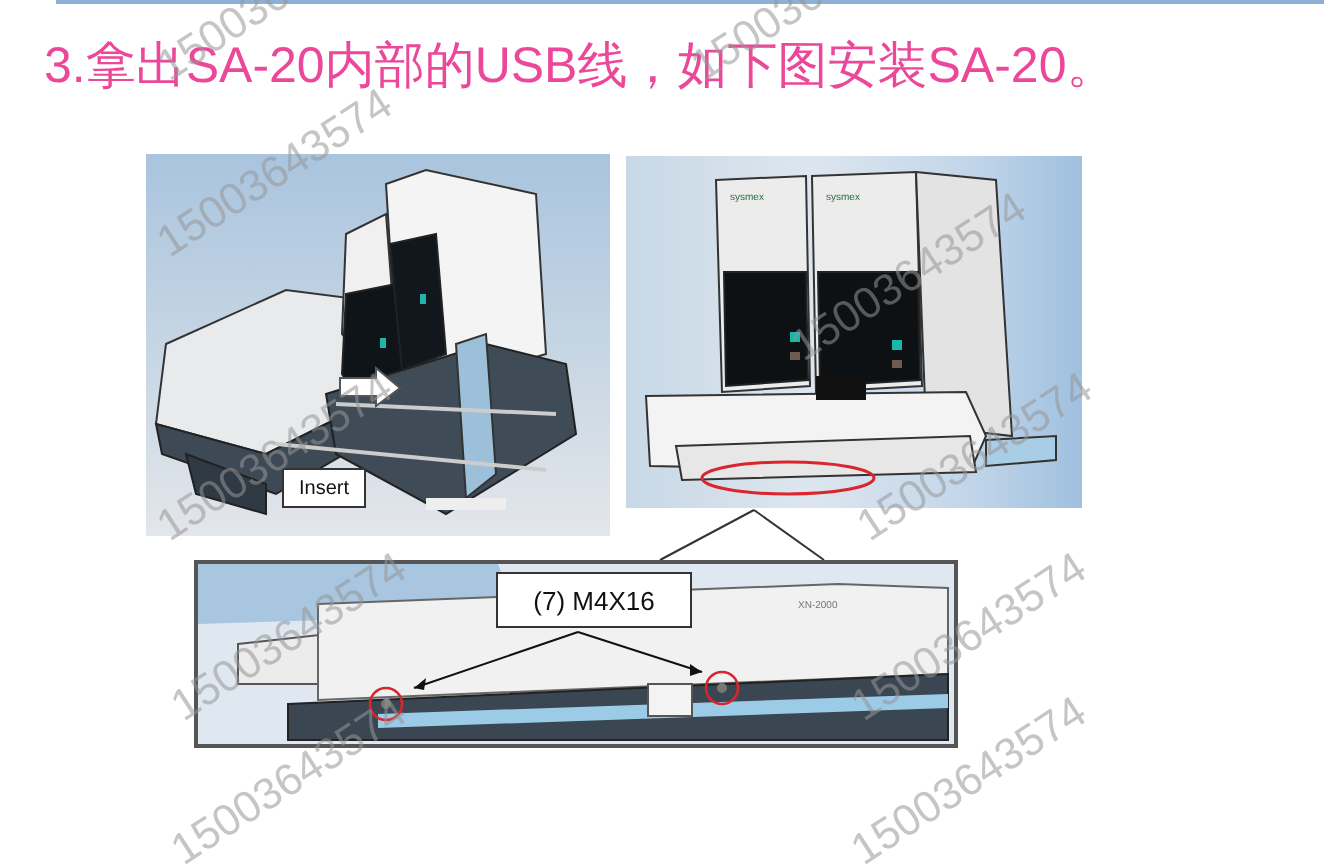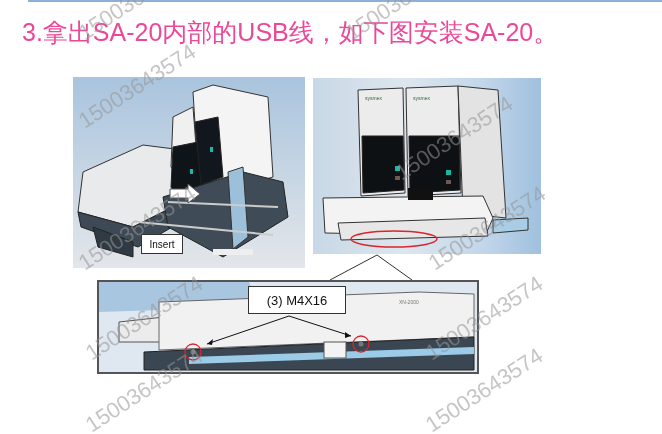--- a/index.html
+++ b/index.html
@@ -87,21 +87,21 @@
     <text x="300" y="22" font-size="5" fill="#777">XN-2000</text>
     <circle cx="94" cy="70" r="8" fill="none" stroke="#d9252b" stroke-width="1.3"></circle>
     <circle cx="262" cy="62" r="8" fill="none" stroke="#d9252b" stroke-width="1.3"></circle>
     <circle cx="94" cy="70" r="2.5" fill="#777"></circle>
     <circle cx="262" cy="62" r="2.5" fill="#777"></circle>
     <line x1="190" y1="34" x2="108" y2="62" stroke="#111" stroke-width="1"></line>
     <line x1="190" y1="34" x2="252" y2="54" stroke="#111" stroke-width="1"></line>
     <polygon points="108,62 114,57 113,63" fill="#111"></polygon>
     <polygon points="252,54 246,50 246,56" fill="#111"></polygon>
   </svg>
-  <div class="label-box" style="left:149px;top:4px;width:96px;height:26px;font-size:13px;">(3) M4X16</div>
+  <div class="label-box" style="left:149px;top:4px;width:96px;height:26px;font-size:13px;">(7) M4X16</div>
 </div>
 
 <div class="wm" style="left:88px;top:20px;">15003643574</div>
 <div class="wm" style="left:355px;top:20px;">15003643574</div>
 <div class="wm" style="left:88px;top:108px;">15003643574</div>
 <div class="wm" style="left:405px;top:160px;">15003643574</div>
 <div class="wm" style="left:88px;top:250px;">15003643574</div>
 <div class="wm" style="left:438px;top:250px;">15003643574</div>
 <div class="wm" style="left:95px;top:340px;">15003643574</div>
 <div class="wm" style="left:435px;top:340px;">15003643574</div>

